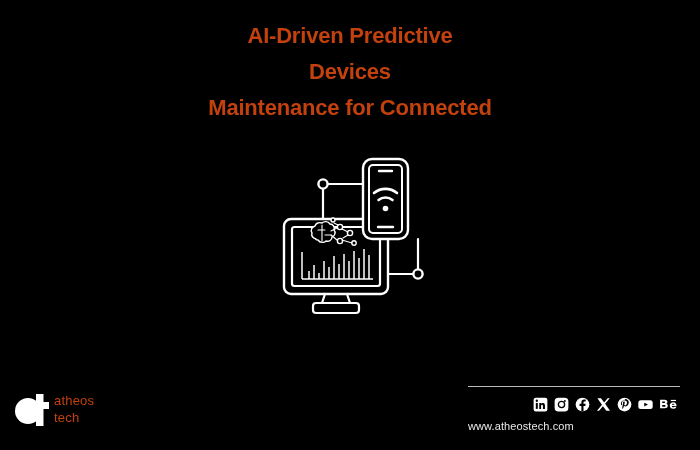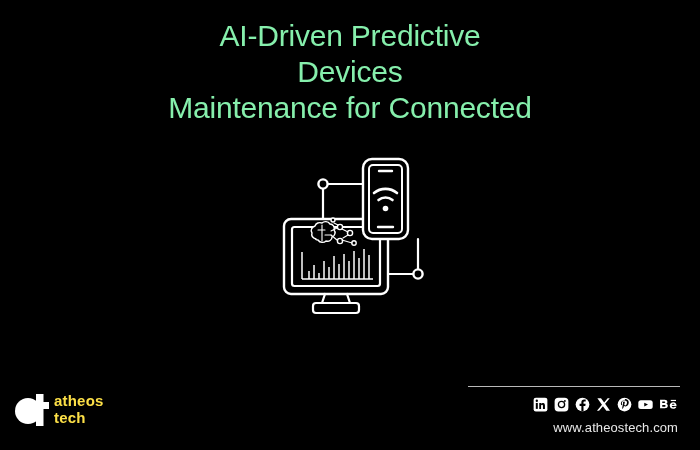--- a/index.html
+++ b/index.html
@@ -28,24 +28,24 @@
   
   #title-block {
     position: absolute;
     left: 0;
     top: 18px;
     width: 700px;
     text-align: center;
   }
   .title-line {
     display: block;
-    font-size: 30px;
-    font-weight: normal;
+    font-size: 22px;
+    font-weight: bold;
     line-height: 36px;
-    color: #86efac;
+    color: #c2410c;
     letter-spacing: -0.2px;
     white-space: nowrap;
   }
 
   
   #illustration {
     position: absolute;
     left: 278px;
     top: 155px;
     width: 155px;
@@ -63,24 +63,24 @@
   }
   #logo-mark { width: 36px; height: 38px; flex: none; }
   #logo-mark svg { display: block; }
   #logo-words {
     margin-left: 4px;
     display: flex;
     flex-direction: column;
     justify-content: center;
   }
   .logo-word {
-    font-size: 15px;
-    font-weight: bold;
+    font-size: 13px;
+    font-weight: normal;
     line-height: 17px;
-    color: #fde047;
+    color: #c2410c;
     letter-spacing: 0.2px;
   }
 
   
   #footer-right {
     position: absolute;
     right: 20px;
     top: 386px;
     width: 212px;
     text-align: center;
@@ -100,23 +100,23 @@
   }
   .social-icon {
     width: 15px;
     height: 15px;
     display: block;
     flex: none;
   }
   .social-icon svg { display: block; }
   #site-url {
     margin-top: 8px;
-    font-size: 13px;
+    font-size: 11px;
     color: #e8e8e8;
-    text-align: right;
+    text-align: left;
     letter-spacing: 0.1px;
     padding-right: 2px;
   }
 </style>
 </head>
 <body>
 
 <div id="slide">
 
   <div id="title-block">

